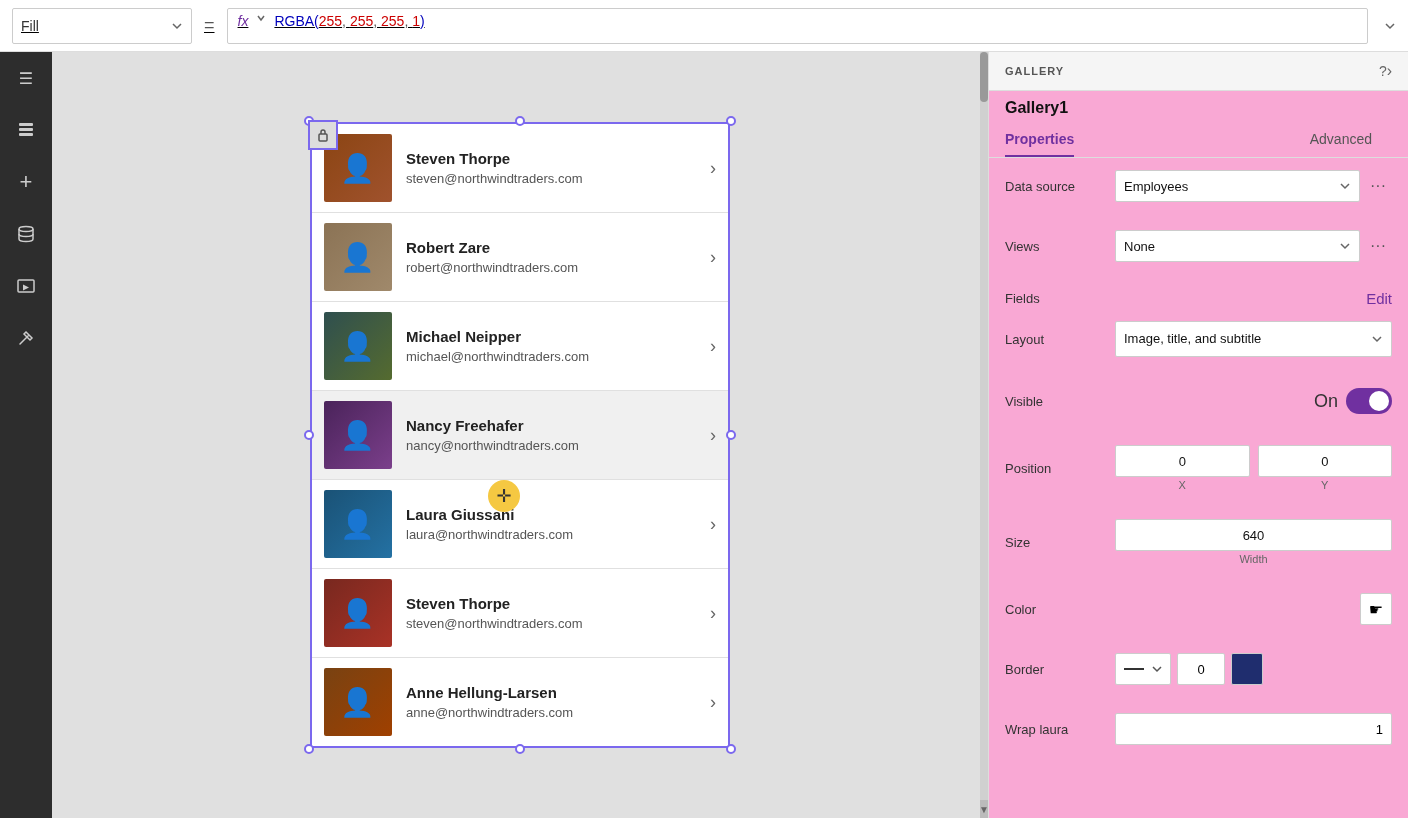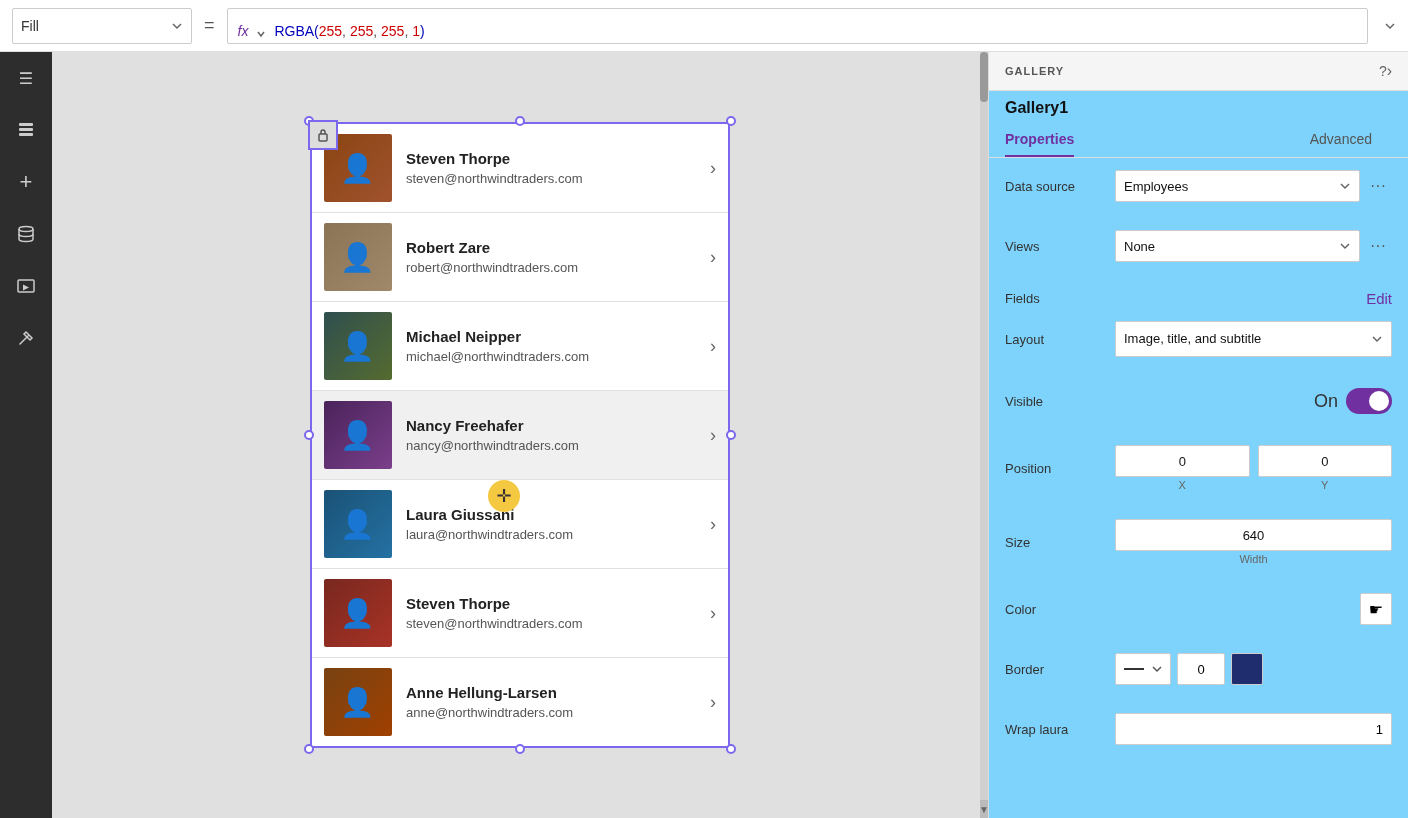--- a/index.html
+++ b/index.html
@@ -2,32 +2,32 @@
 <html><head>
   <meta charset="utf-8">
   <style>
     * { box-sizing: border-box; margin: 0; padding: 0; }
     body { font-family: 'Segoe UI', sans-serif; background: #e8e8e8; display: flex; flex-direction: column; height: 818px; overflow: hidden; }
 
     
     .top-toolbar {
       display: flex; align-items: center; height: 52px;
       background: #fff; border-bottom: 1px solid #ddd;
-      padding: 12px 12px; gap: 8px; flex-shrink: 0;
+      padding: 12px 12px; gap: 8px; flex-shrink: 0; text-decoration: underline;
     }
     .fill-select {
       display: flex; align-items: center; border: 1px solid #ccc;
       border-radius: 2px; padding: 4px 8px; height: 36px;
       background: #fff; min-width: 180px; cursor: pointer;
     }
     .fill-select span { flex: 1; font-size: 14px; color: #333; }
     .fill-select svg { color: #666; }
     .equals-sign { font-size: 18px; color: #555; padding: 0 4px; }
     .formula-bar {
-      display: flex; align-items: flex-end; border: 1px solid #ccc;
+      display: flex; align-items: flex-start; border: 1px solid #ccc;
       border-radius: 2px; padding: 4px 10px; height: 36px;
       background: #fff; flex: 1; gap: 8px;
     }
     .fx-label { color: #7030a0; font-style: italic; font-size: 14px; }
 
     
     .main-area {
       display: flex; flex: 1; overflow: hidden;
     }
 
@@ -86,21 +86,21 @@
     .gallery-lock {
       position: absolute; top: -2px; left: -2px;
       width: 30px; height: 30px;
       background: #ddd; border: 2px solid #7b68ee;
       display: flex; align-items: center; justify-content: center;
       font-size: 14px; color: #555; z-index: 20;
     }
 
     
     .right-panel {
-      width: 420px; background: #7dd3fc; border-left: 1px solid #ddd;
+      width: 420px; background: #f9a8d4; border-left: 1px solid #ddd;
       display: flex; flex-direction: column; flex-shrink: 0; overflow-y: auto;
     }
     .panel-header {
       display: flex; align-items: center; padding: 10px 16px;
       border-bottom: 1px solid #ddd; background: #f5f5f5;
     }
     .panel-title-label {
       font-size: 11px; font-weight: 700; color: #555; letter-spacing: 1px;
       text-transform: uppercase; flex: 1;
     }

